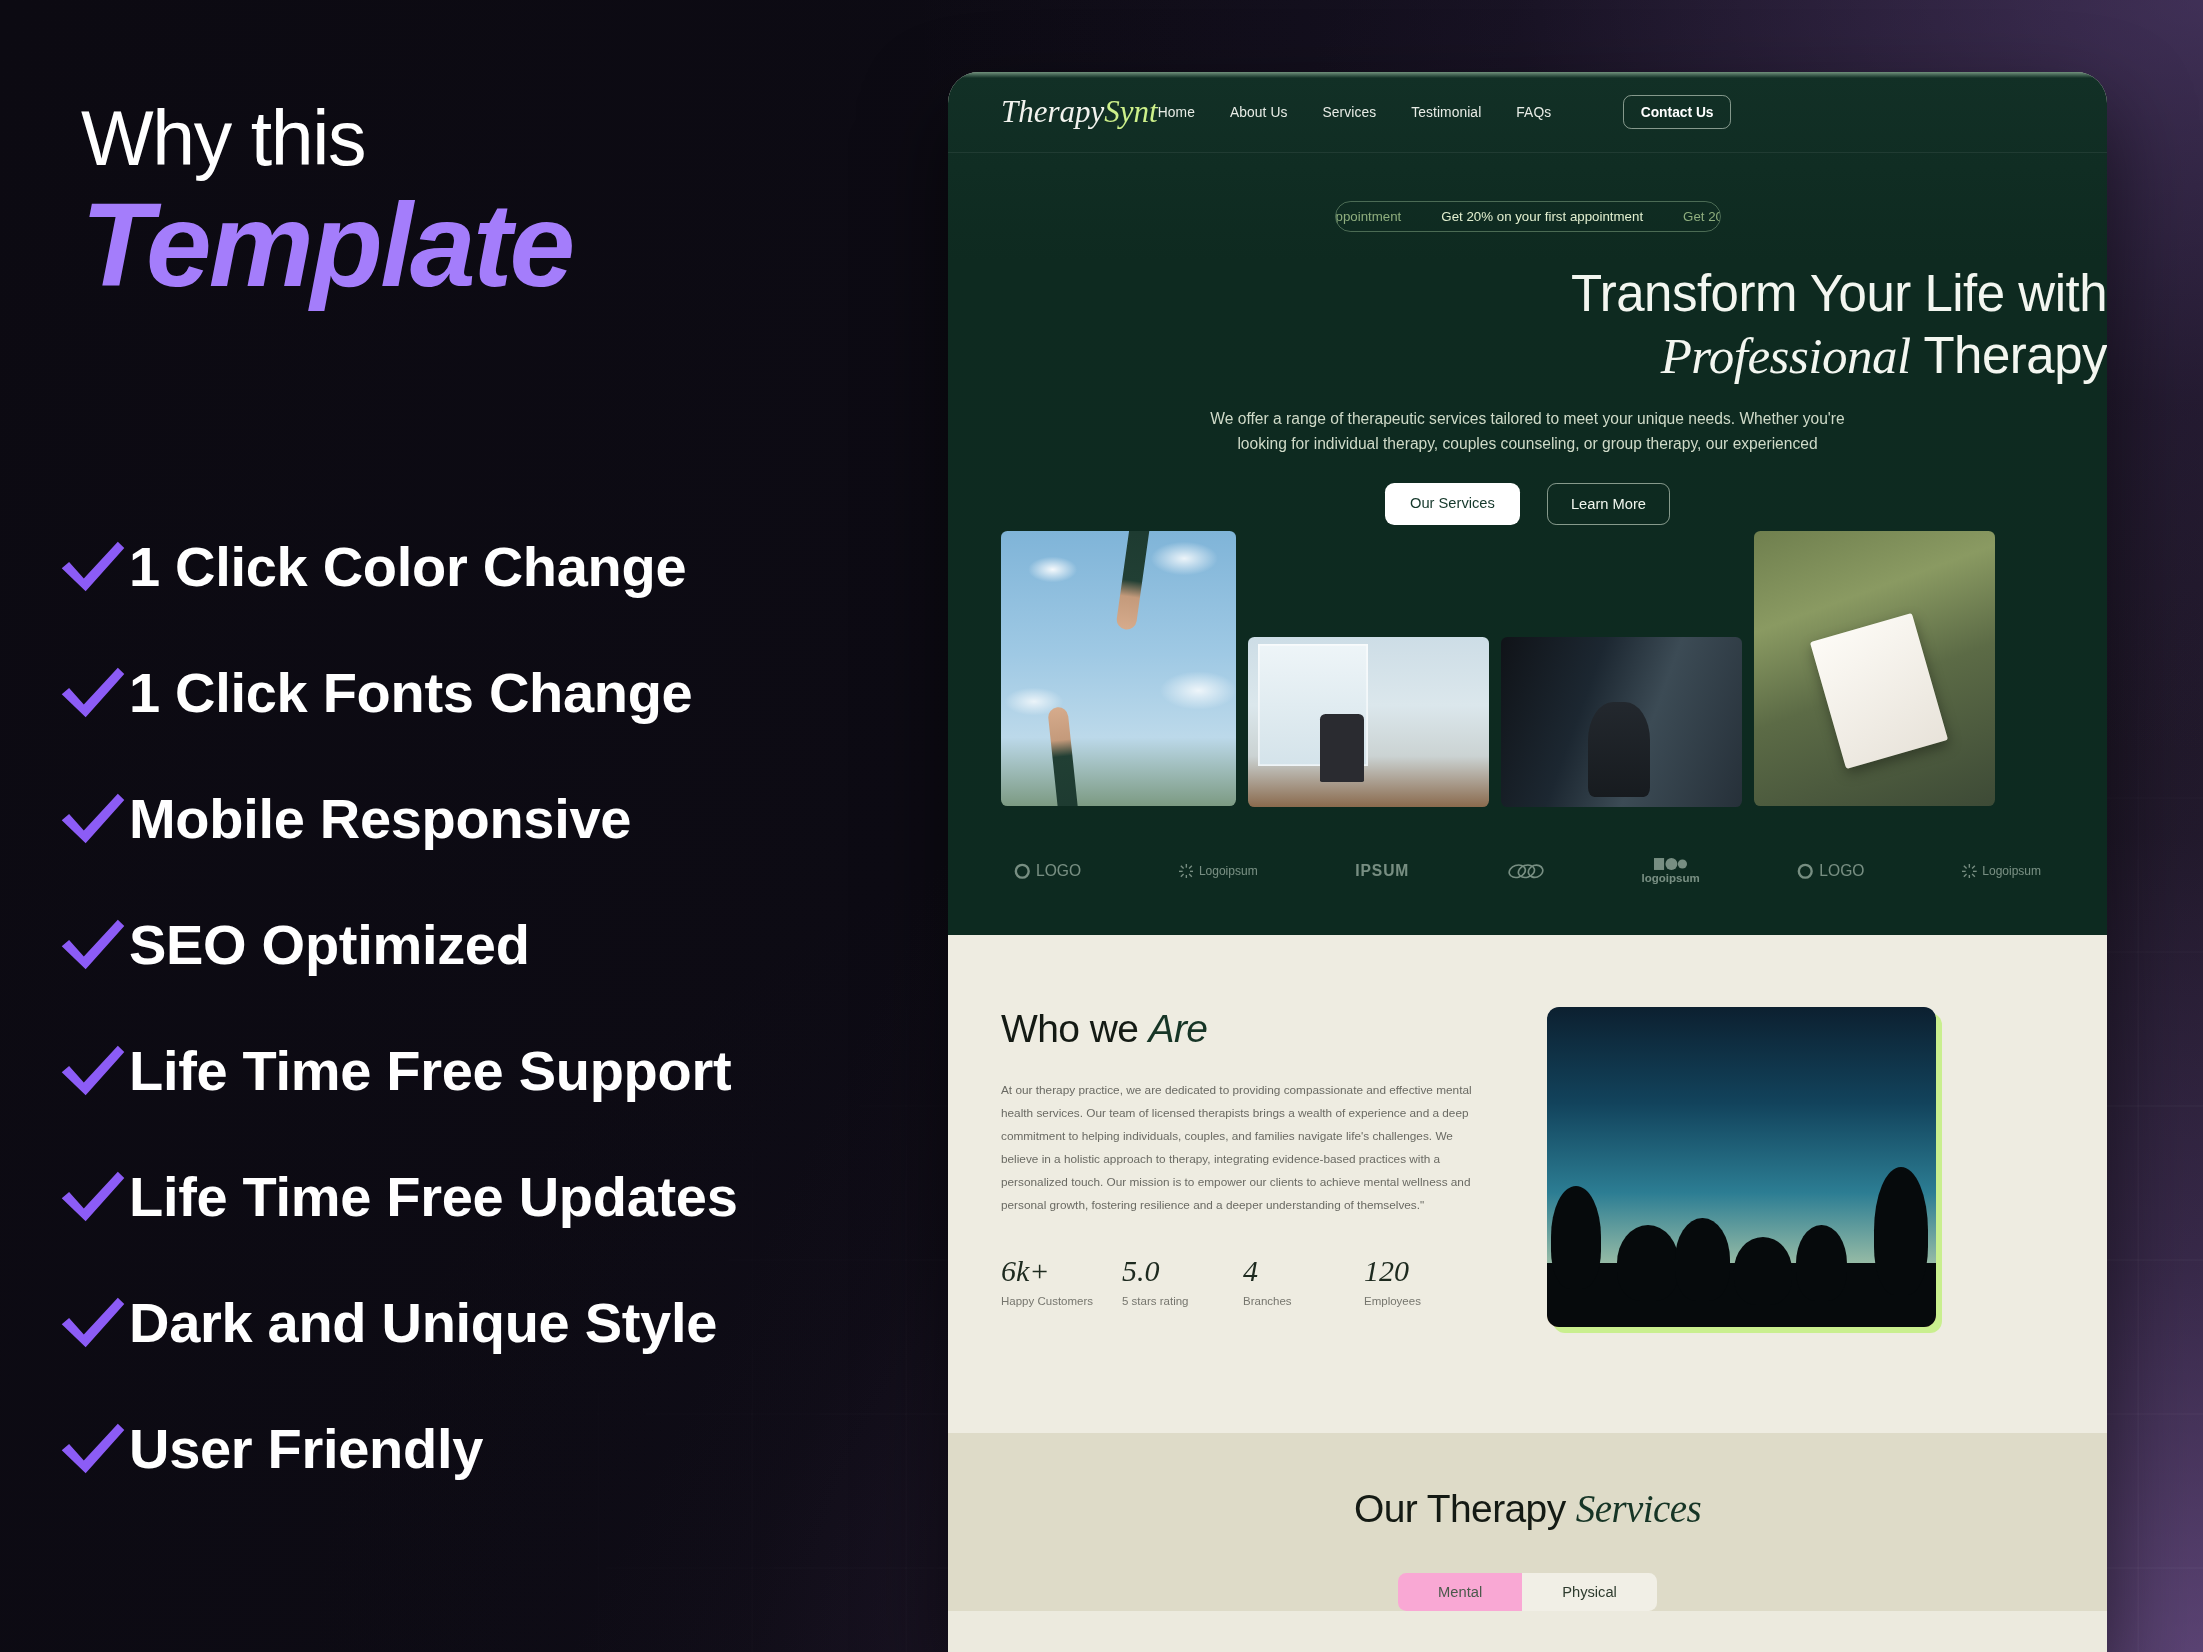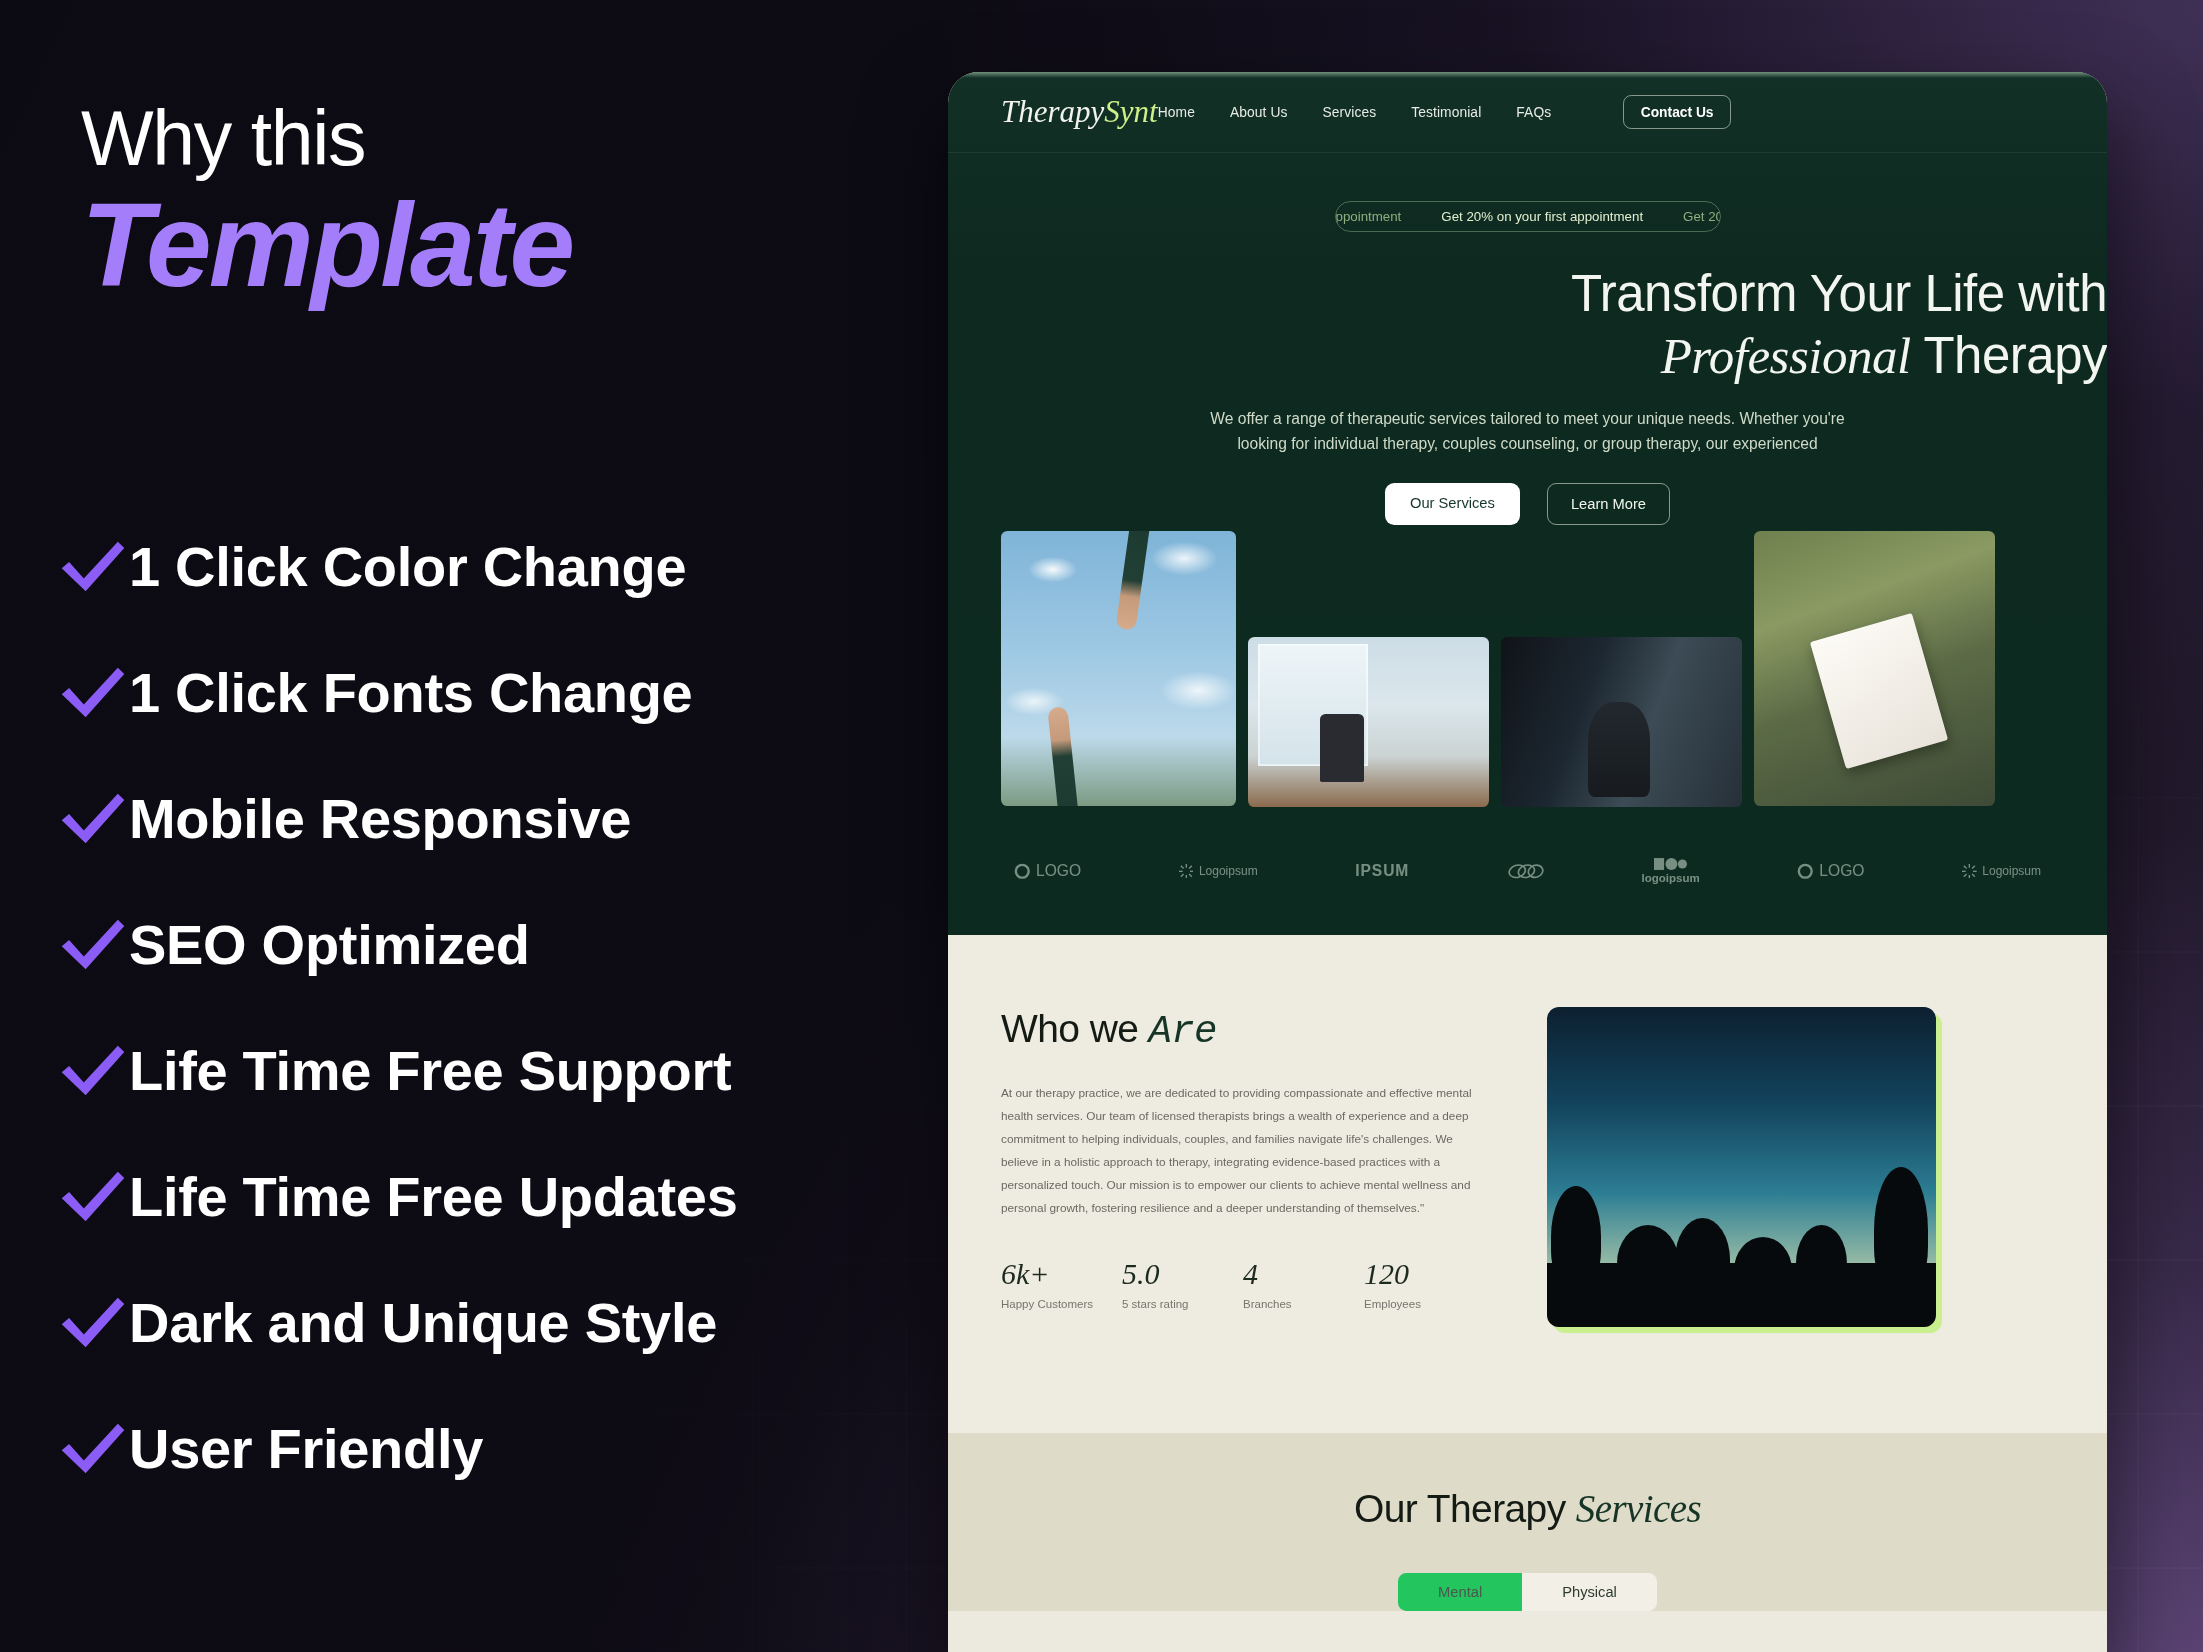--- a/index.html
+++ b/index.html
@@ -188,21 +188,21 @@
 
   
   .about{
     position:relative; background:#eeece1; padding:72px 53px 0 53px; height:498px;
   }
   .about-inner{ display:flex; gap:50px; }
   .about-left{ width:496px; }
   .about-title{
     font-size:39px; color:#141a14; font-weight:400; letter-spacing:-0.6px;
   }
-  .about-title .serif-it{ font-family:Liberation Mono, monospace; font-style:italic; color:#163526; }
+  .about-title .serif-it{ font-family:Liberation Sans, sans-serif; font-style:italic; color:#163526; }
   .about-body{
     margin-top:27.5px; font-size:11.8px; line-height:1.95; color:#6a6a63; width:478px;
   }
   .stats{ margin-top:39px; display:flex; gap:0; }
   .stat{ width:121px; }
   .stat-num{
     font-family:"Liberation Serif", serif; font-style:italic;
     font-size:30px; color:#1d2a1f; line-height:1;
   }
   .stat-label{ margin-top:9.2px; font-size:11.5px; color:#76766e; }
@@ -227,21 +227,21 @@
   }
   .services-title{
     font-size:39px; color:#141a14; font-weight:400; letter-spacing:-0.6px;
   }
   .services-title .serif-it{ font-family:"Liberation Serif", serif; font-style:italic; color:#163526; }
   .tabs{
     margin:42px auto 0; display:inline-flex; border-radius:8.3px; overflow:hidden;
     background:#e2dfcd;
   }
   .tab{
-    padding:11px 40px; font-size:14.7px; color:#4b5a4c; background:#22c55e;
+    padding:11px 40px; font-size:14.7px; color:#4b5a4c; background:#f9a8d4;
   }
   .tab.active{ background:#f1efe6; color:#2e3b2e; }
 </style>
 </head>
 <body>
 
 <div id="promo-panel">
   <div id="promo-grid"></div>
 
   <div id="promo-content">

